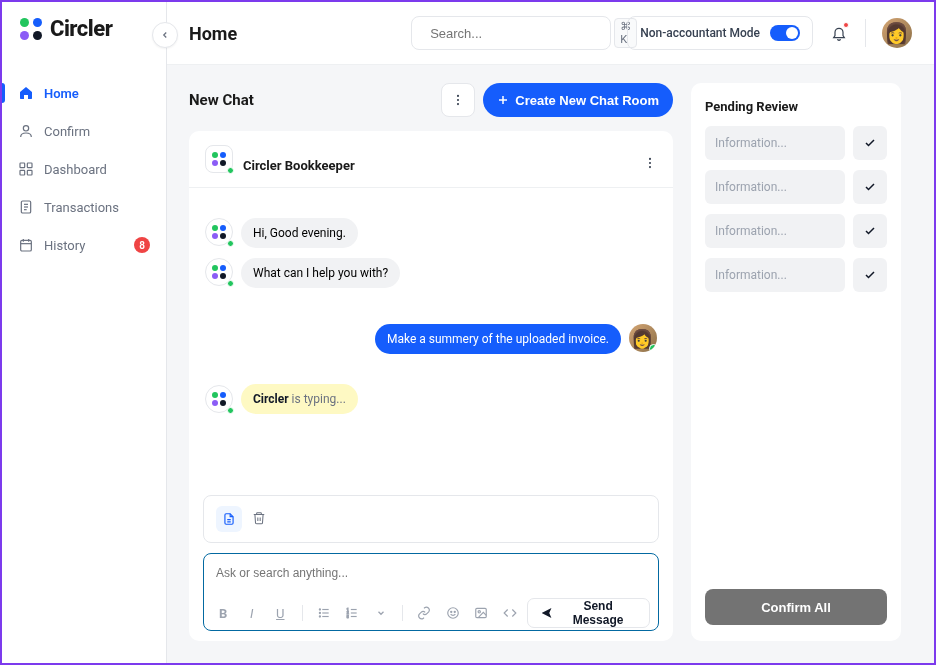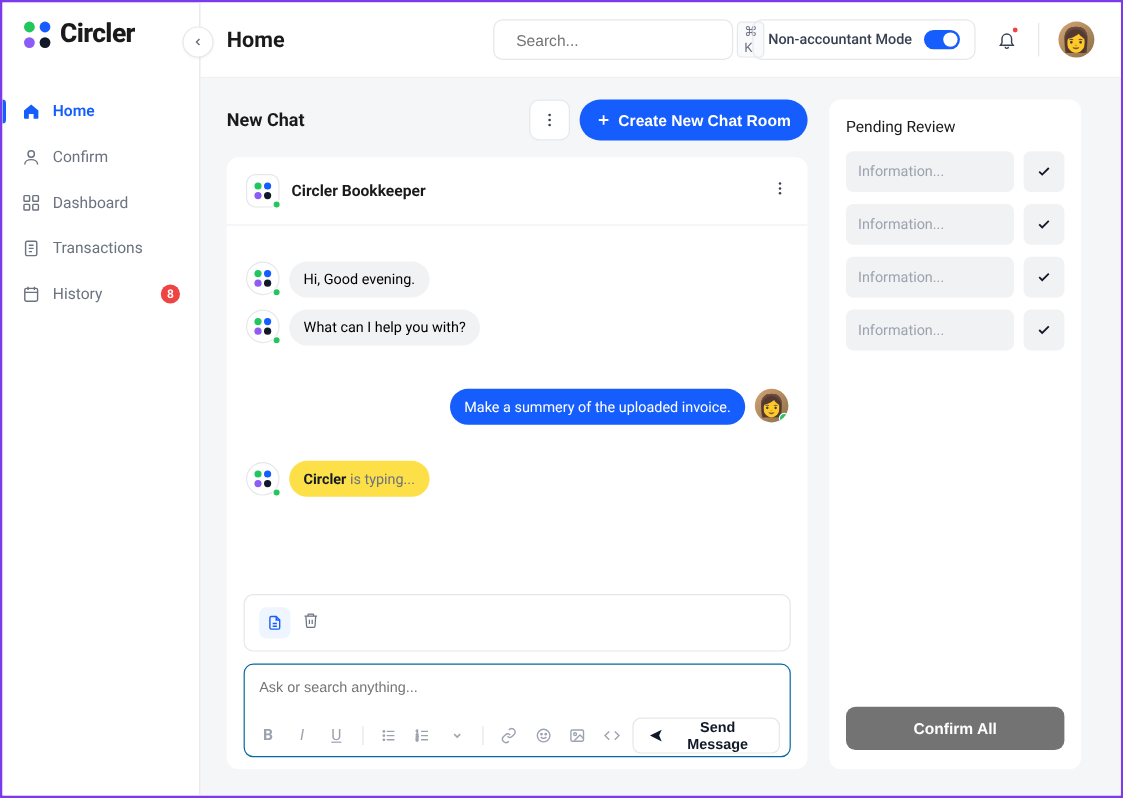--- a/index.html
+++ b/index.html
@@ -29,52 +29,52 @@
 .bell-wrap .dot { position: absolute; top: -1px; right: 0px; width: 6px; height: 6px; background: #ef4444; border-radius: 50%; border: 1px solid #fff; }
 .head-divider { width: 1px; height: 28px; background: #e5e7eb; }
 .avatar { width: 30px; height: 30px; border-radius: 50%; background: linear-gradient(135deg,#d4a574,#8b6f47); cursor: pointer; overflow: hidden; display: flex; align-items: center; justify-content: center; font-size: 20px; }
 .content { display: flex; flex: 1; gap: 18px; padding: 18px 33px 22px 22px; overflow: hidden; }
 .left-col { flex: 1; display: flex; flex-direction: column; gap: 14px; min-width: 0; }
 .section-head { display: flex; align-items: center; gap: 8px; }
 .section-head h2 { font-size: 15px; font-weight: 700; }
 .icon-btn { width: 34px; height: 34px; border: 1px solid #e5e7eb; border-radius: 8px; background: #fff; display: flex; align-items: center; justify-content: center; cursor: pointer; }
 .primary-btn { height: 34px; padding: 0 14px; background: #155dfc; color: #fff; border: none; border-radius: 17px; font-size: 13px; font-weight: 600; display: flex; align-items: center; gap: 6px; cursor: pointer; }
 .chat-card { background: #fff; border-radius: 10px; flex: 1; display: flex; flex-direction: column; overflow: hidden; }
-.chat-head { display: flex; align-items: center; gap: 10px; padding: 14px 16px; border-bottom: 1px solid #eef0f2; }
+.chat-head { display: flex; align-items: flex-end; gap: 10px; padding: 14px 16px; border-bottom: 1px solid #eef0f2; }
 .bot-avatar { width: 28px; height: 28px; border: 1px solid #e5e7eb; border-radius: 8px; display: flex; align-items: center; justify-content: center; position: relative; background: #fff; flex-shrink: 0; }
 .bot-avatar.round { border-radius: 50%; }
 .bot-avatar .online { position: absolute; right: -2px; bottom: -2px; width: 7px; height: 7px; background: #22c55e; border-radius: 50%; border: 1.5px solid #fff; }
 .chat-title { font-size: 13px; font-weight: 700; flex: 1; }
 .messages { flex: 1; padding: 30px 16px 10px 16px; display: flex; flex-direction: column; gap: 10px; overflow-y: auto; }
 .msg-row { display: flex; align-items: flex-start; gap: 8px; }
 .msg-row.right { flex-direction: row-reverse; }
 .bubble { padding: 8px 12px; border-radius: 16px; font-size: 12px; max-width: 70%; }
 .bubble.bot { background: #f1f2f4; color: #000000; }
 .bubble.user { background: #155dfc; color: #fff; }
 .typing-row { display: flex; align-items: center; gap: 8px; margin-top: 20px; }
-.typing-bubble { padding: 8px 12px; border-radius: 16px; background: #fde047; font-size: 12px; color: #6b7280; }
+.typing-bubble { padding: 8px 12px; border-radius: 16px; background: #fef9c3; font-size: 12px; color: #6b7280; }
 .typing-bubble b { color: #111827; font-weight: 700; }
 .user-av { width: 28px; height: 28px; border-radius: 50%; background: linear-gradient(135deg,#d4a574,#8b6f47); position: relative; flex-shrink: 0; overflow: hidden; display: flex; align-items: center; justify-content: center; font-size: 18px; }
 .user-av::after { content: ''; position: absolute; right: -1px; bottom: -1px; width: 7px; height: 7px; background: #22c55e; border-radius: 50%; border: 1.5px solid #fff; }
 .composer { padding: 12px 14px 10px 14px; display: flex; flex-direction: column; gap: 10px; }
 .file-chip { display: flex; align-items: center; gap: 10px; border: 1px solid #e5e7eb; border-radius: 8px; padding: 10px 12px; }
 .file-icon { width: 26px; height: 26px; border-radius: 6px; background: #eef5ff; display: flex; align-items: center; justify-content: center; flex-shrink: 0; }
 .file-info { flex: 1; display: flex; flex-direction: column; gap: 2px; }
 .file-name { font-size: 12px; font-weight: 600; color: #374151; }
 .file-size { font-size: 11px; color: #9ca3af; }
 .trash { cursor: pointer; color: #6b7280; }
 .textarea-box { border: 1px solid #0369a1; border-radius: 8px; }
 .textarea-box input { width: 100%; border: none; outline: none; padding: 12px 12px; font-size: 12px; background: transparent; }
 .toolbar { display: flex; align-items: center; gap: 6px; padding: 6px 8px 2px 8px; }
 .tool-sep { width: 1px; height: 16px; background: #e5e7eb; margin: 0 4px; }
 .tool { width: 24px; height: 24px; display: flex; align-items: center; justify-content: center; color: #9ca3af; cursor: pointer; border-radius: 4px; }
 .send-btn { margin-left: auto; display: flex; align-items: center; gap: 6px; height: 30px; padding: 0 12px; border: 1px solid #e5e7eb; border-radius: 7px; background: #fff; font-size: 12px; font-weight: 600; cursor: pointer; color: #111827; }
 .send-btn svg { color: #111827; }
 .right-col { width: 210px; background: #fff; border-radius: 10px; padding: 16px 14px; display: flex; flex-direction: column; gap: 12px; }
-.pending-title { font-size: 13px; font-weight: 400; }
+.pending-title { font-size: 13px; font-weight: 700; }
 .pending-list { display: flex; flex-direction: column; gap: 10px; }
 .pending-row { display: flex; gap: 8px; align-items: stretch; }
 .pending-field { flex: 1; background: #f1f2f4; border-radius: 6px; padding: 10px 10px; font-size: 12px; color: #9ca3af; }
 .pending-check { width: 34px; background: #f1f2f4; border-radius: 6px; display: flex; align-items: center; justify-content: center; cursor: pointer; }
 .confirm-btn { margin-top: auto; height: 36px; background: #737373; color: #fff; border: none; border-radius: 8px; font-size: 13px; font-weight: 600; cursor: pointer; }
 .logo-dots { width: 22px; height: 22px; position: relative; }
 .logo-dots span { position: absolute; width: 9px; height: 9px; border-radius: 50%; }
 .logo-dots .d1 { top: 0; left: 0; background: #22c55e; }
 .logo-dots .d2 { top: 0; right: 0; background: #155dfc; }
 .logo-dots .d3 { bottom: 0; left: 0; background: #8b5cf6; }

